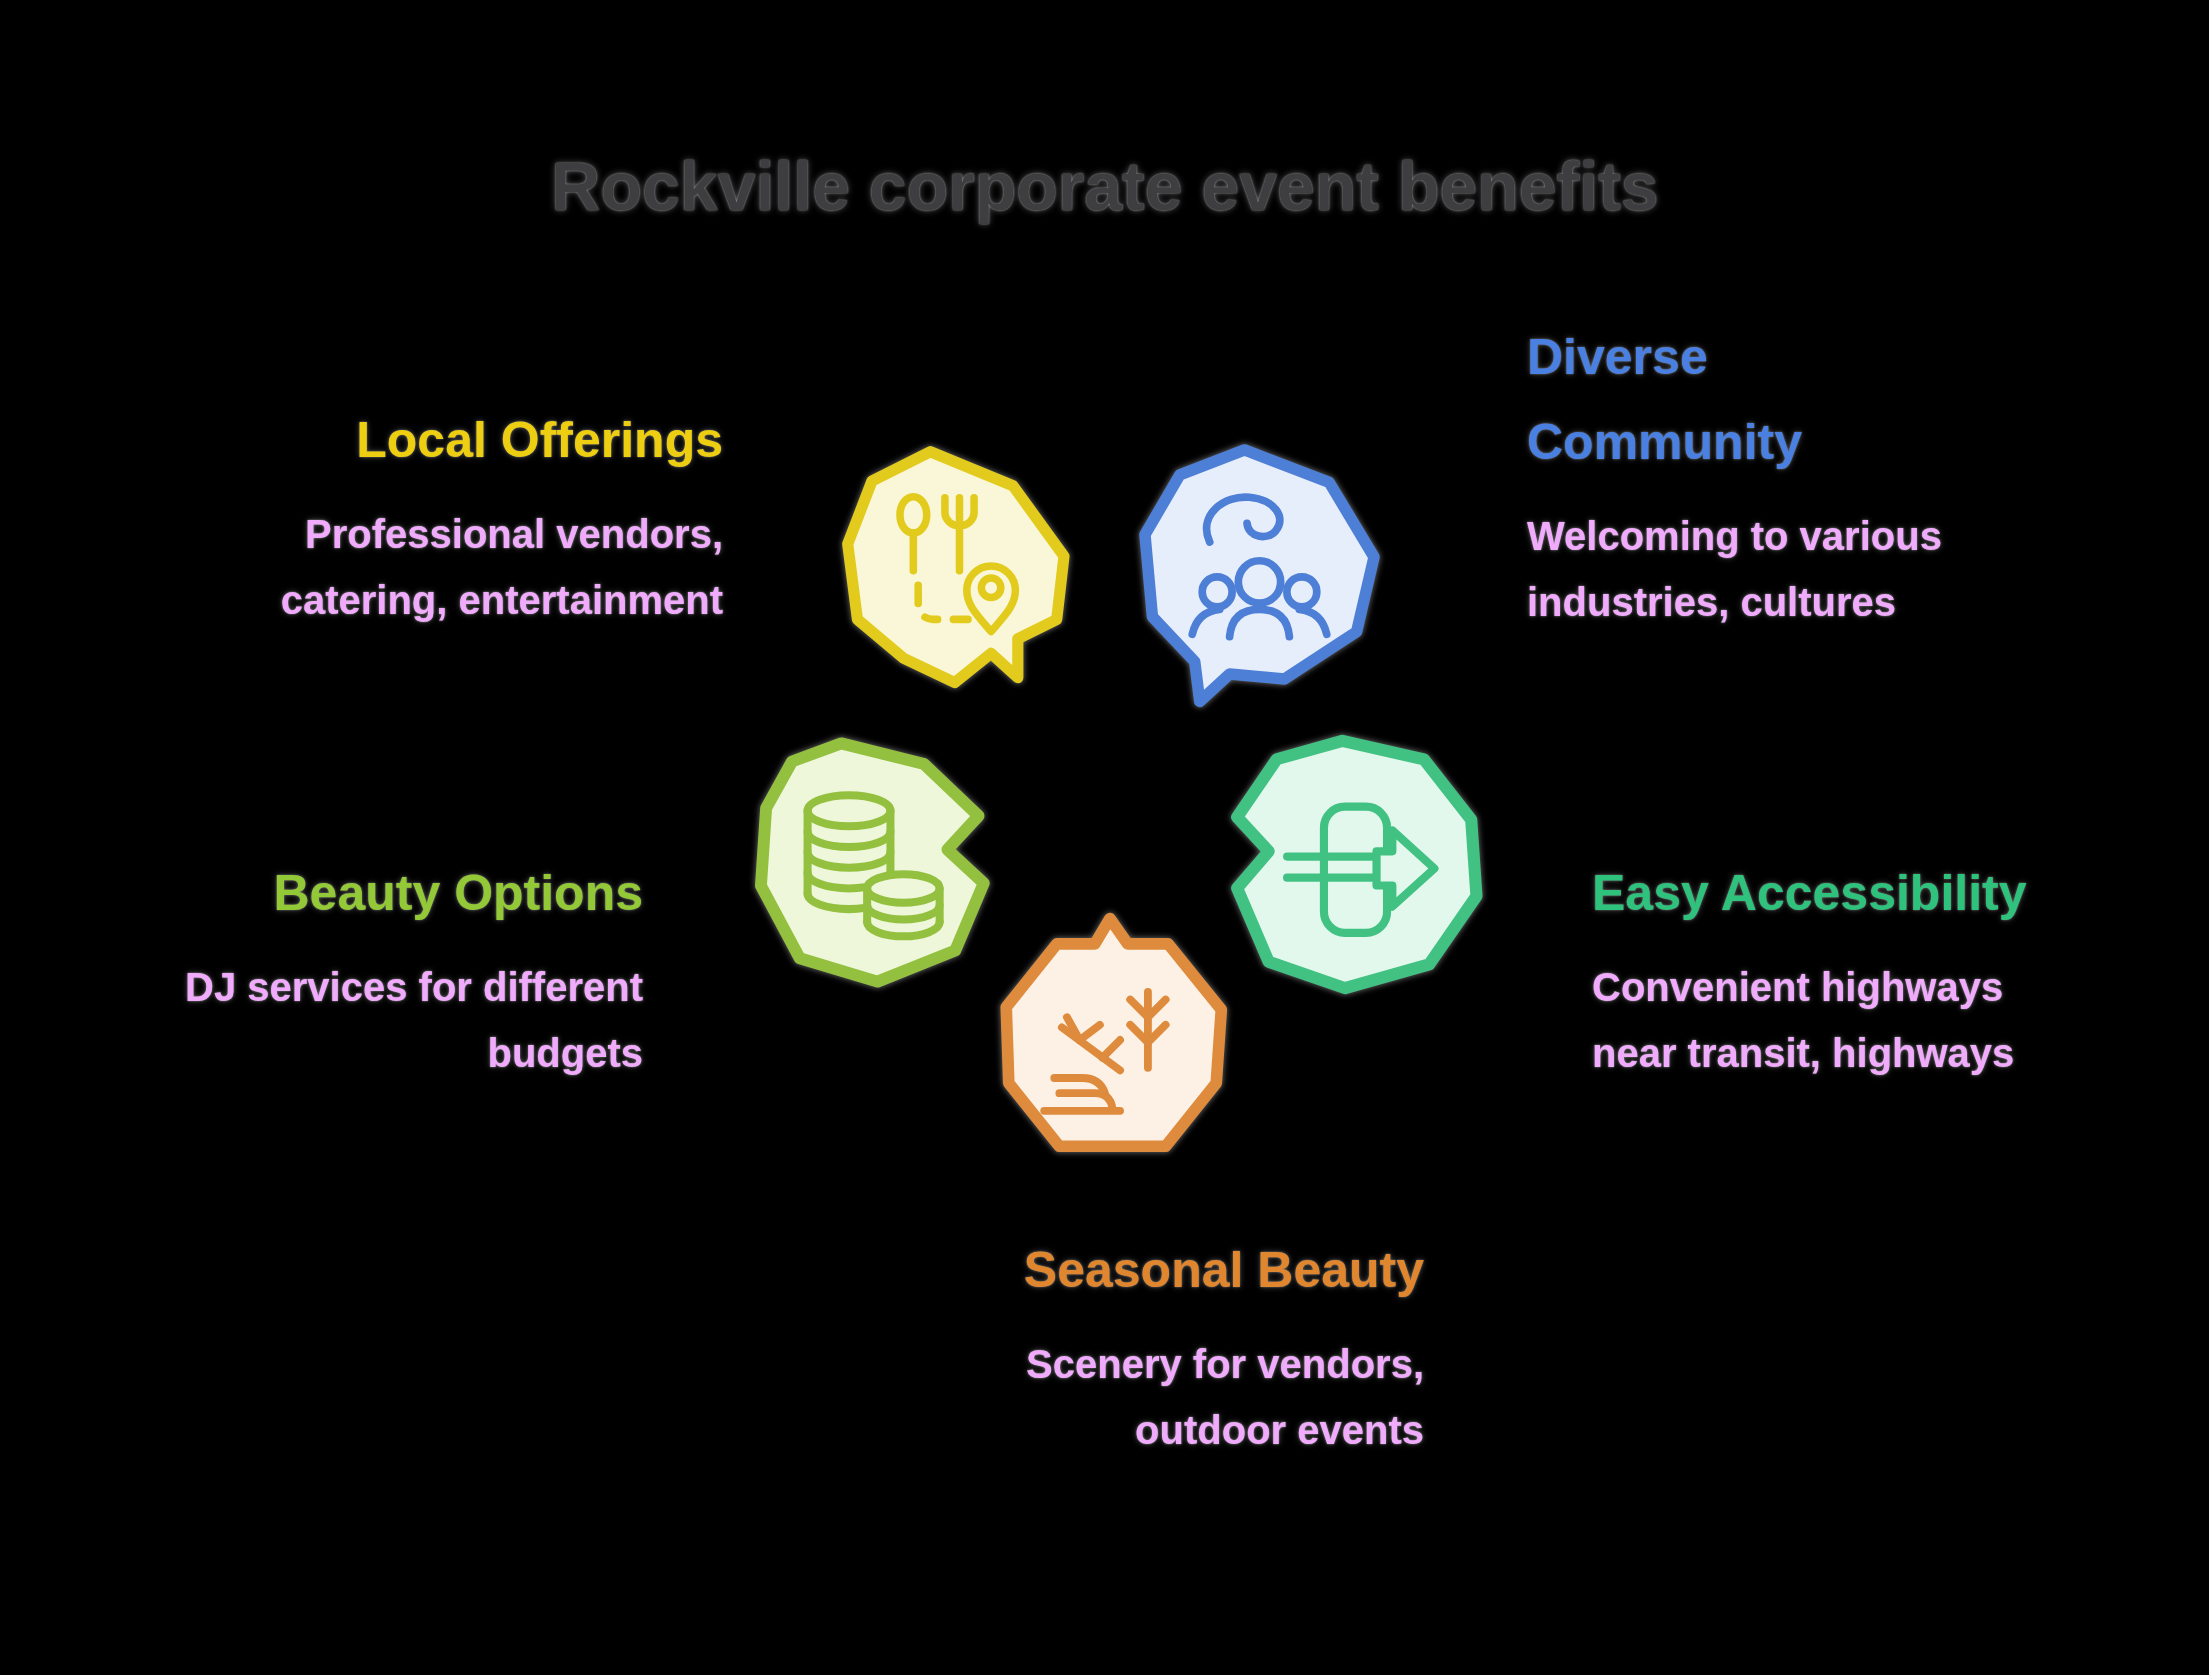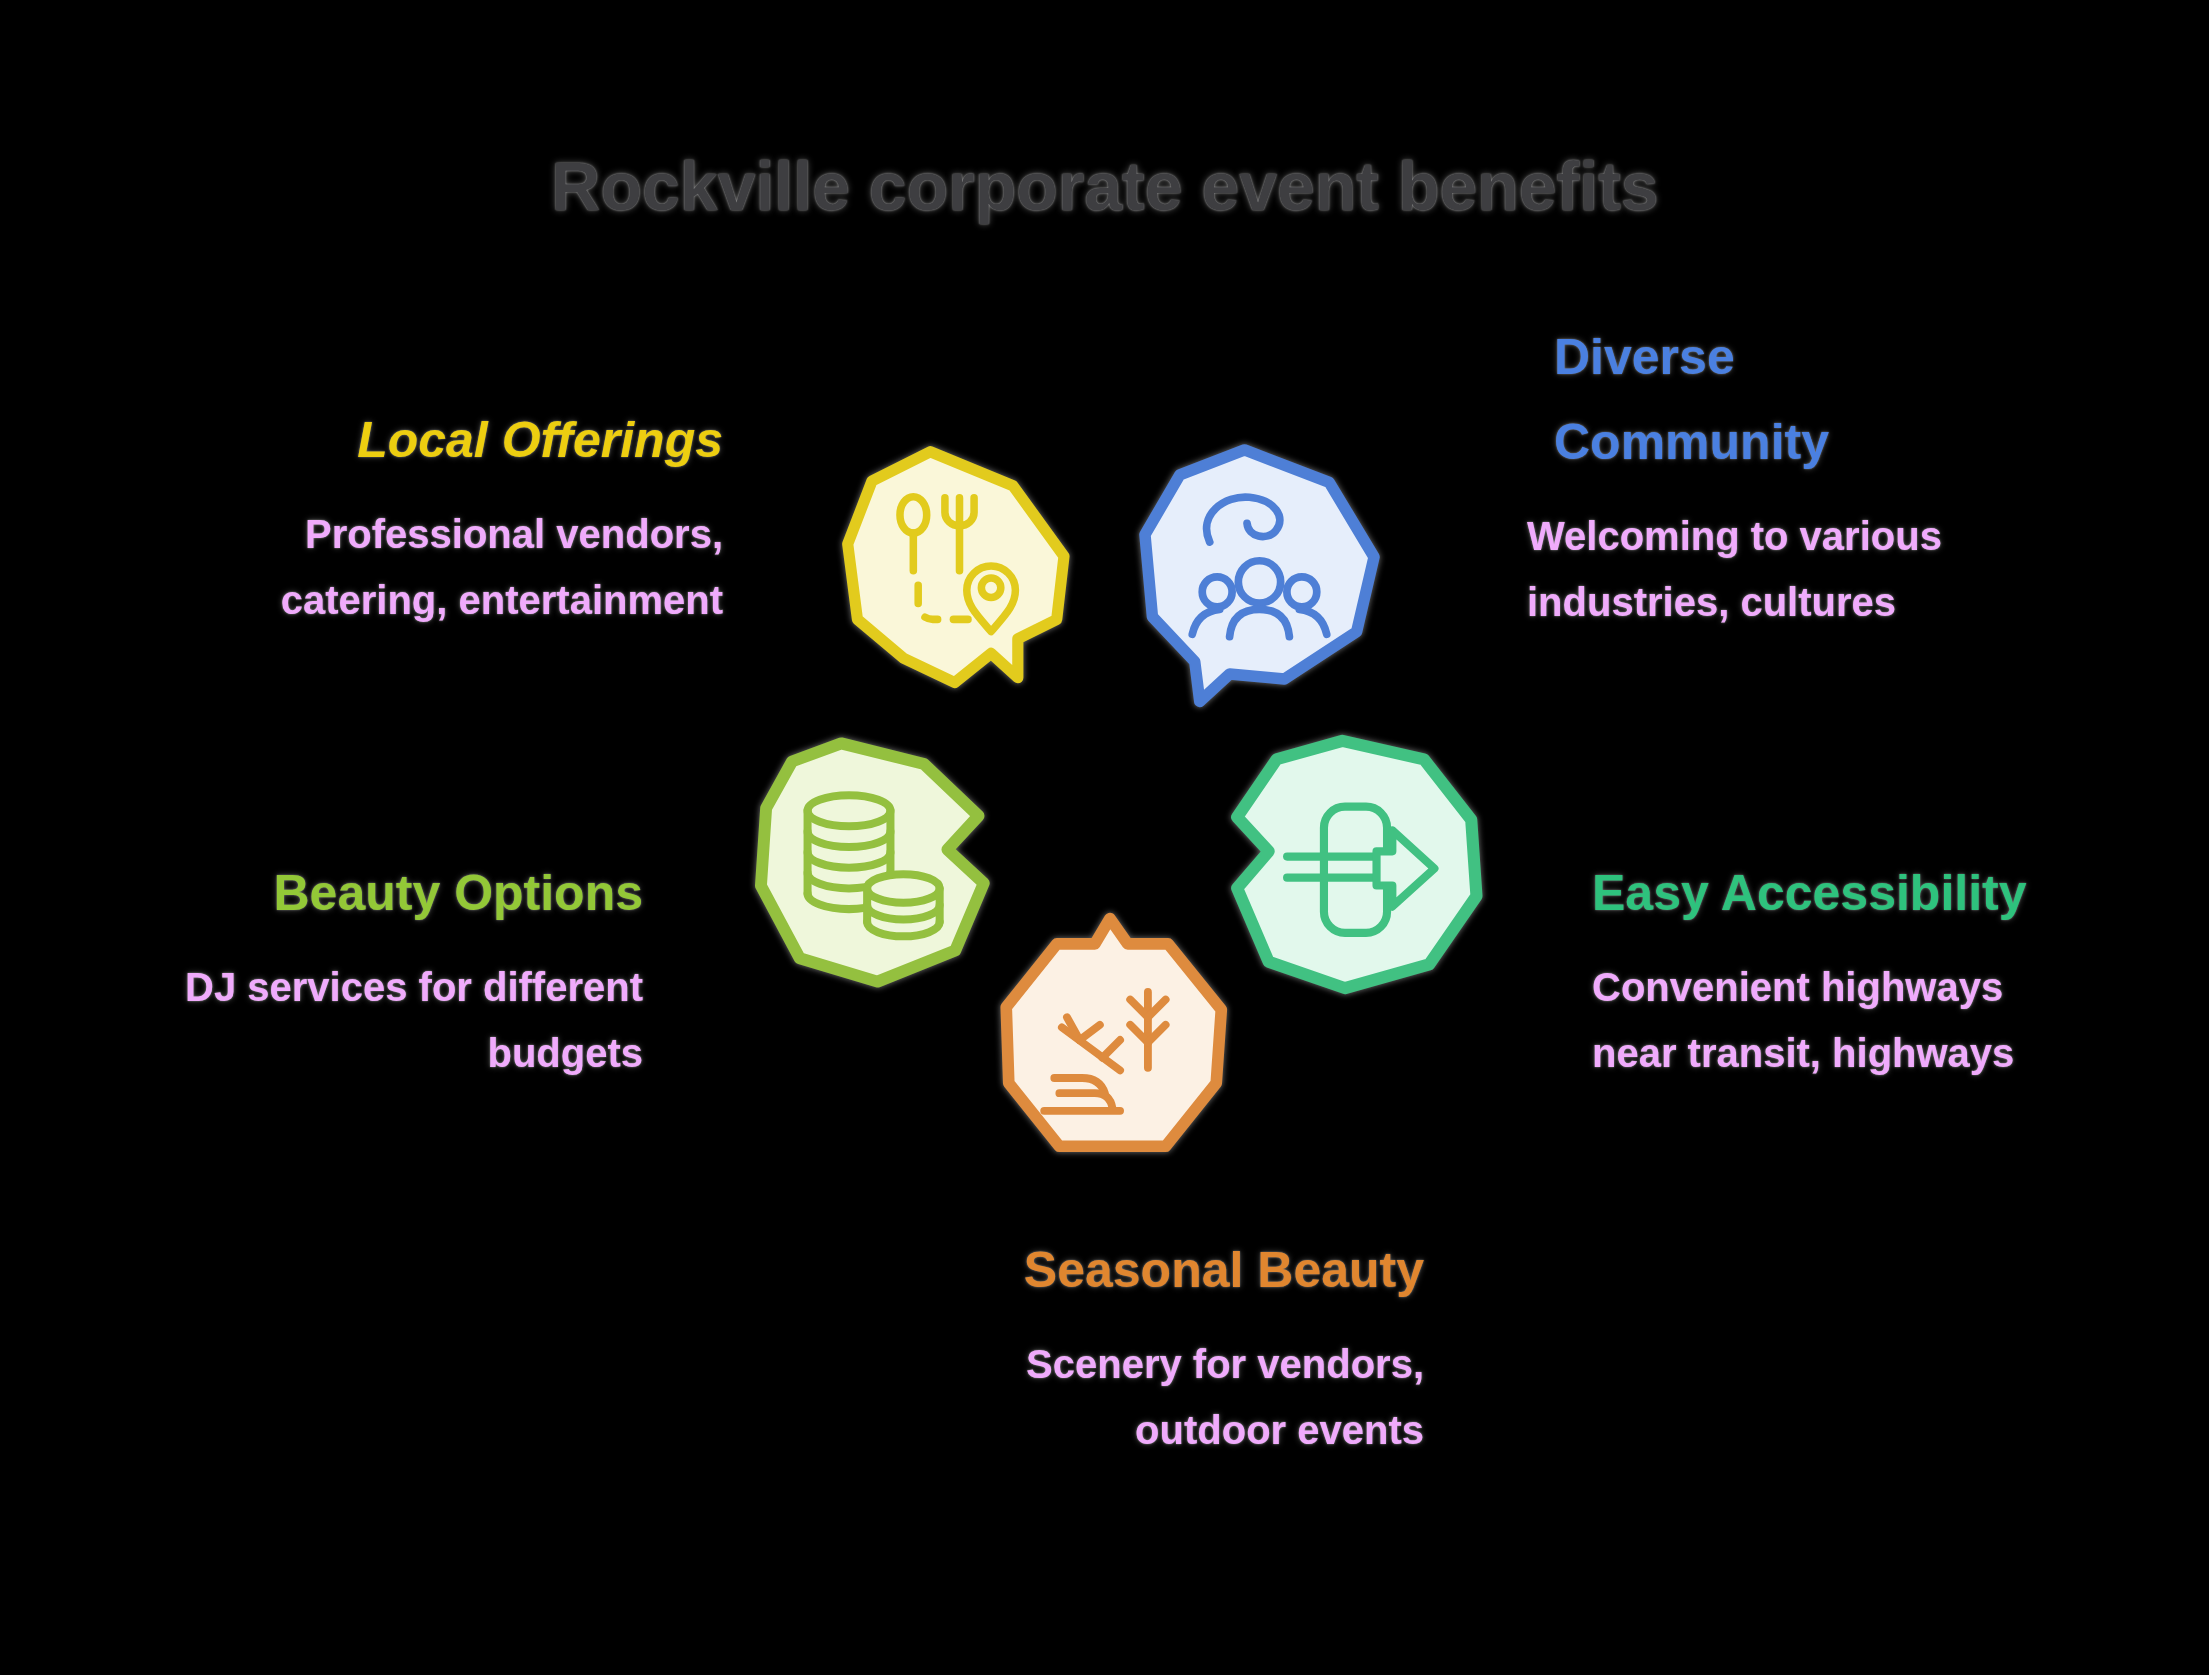--- a/index.html
+++ b/index.html
@@ -54,27 +54,27 @@
   }
 </style>
 </head>
 <body>
 
 <div class="stage">
 
   <div class="page-title">Rockville corporate event benefits</div>
 
   <div class="benefit-block align-right" style="left:139px; top:398px; width:584px;">
-    <div class="benefit-heading" style="color: rgb(237, 206, 16); font-style: italic;">Local Offerings</div>
+    <div class="benefit-heading" style="color: rgb(237, 206, 16);">Local Offerings</div>
     <div class="benefit-desc">Professional vendors,
 catering, entertainment</div>
   </div>
 
   <div class="benefit-block align-left" style="left:1527px; top:315px; width:564px;">
-    <div class="benefit-heading" style="color: rgb(74, 128, 225); margin-left: 27px;">Diverse
+    <div class="benefit-heading" style="color: rgb(74, 128, 225);">Diverse
 Community</div>
     <div class="benefit-desc">Welcoming to various
 industries, cultures</div>
   </div>
 
   <div class="benefit-block align-right" style="left:89px; top:851px; width:554px;">
     <div class="benefit-heading" style="color: rgb(147, 200, 55);">Beauty Options</div>
     <div class="benefit-desc">DJ services for different
 budgets</div>
   </div>

